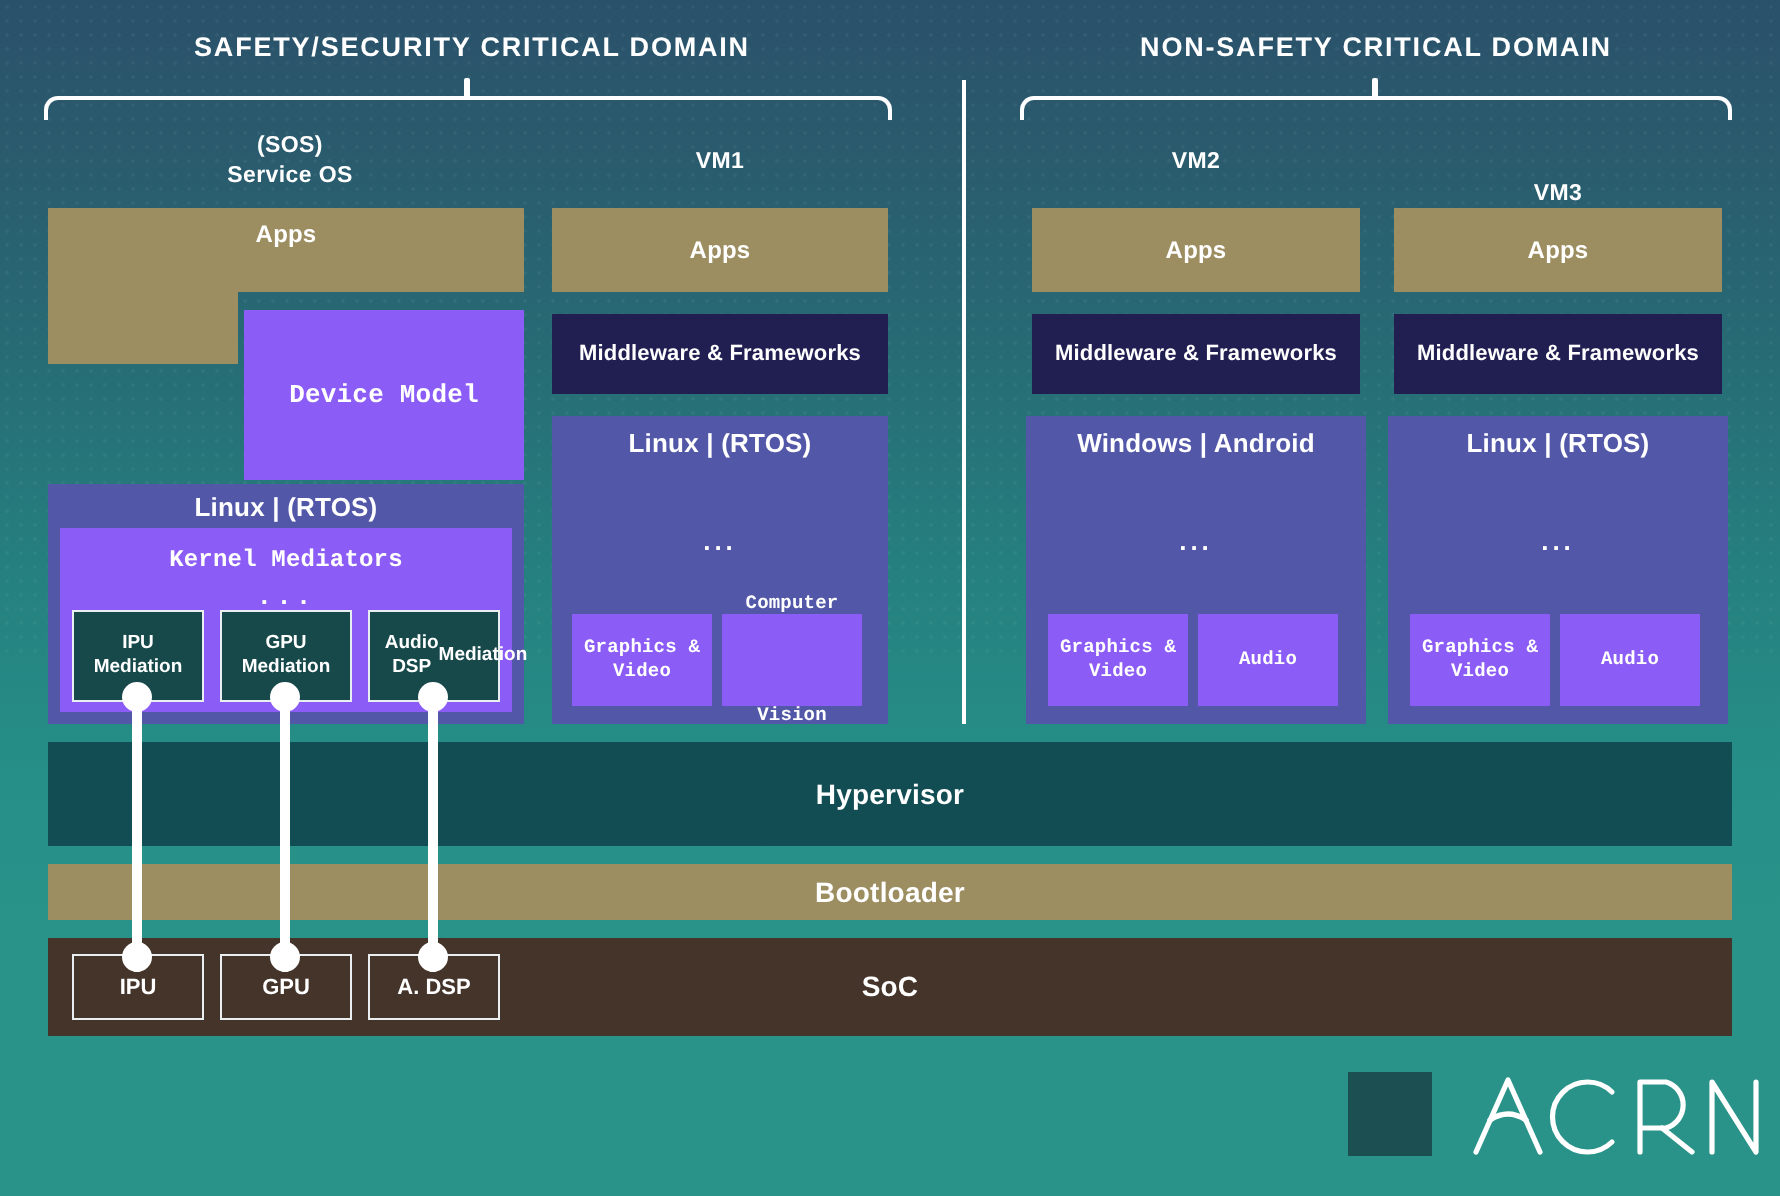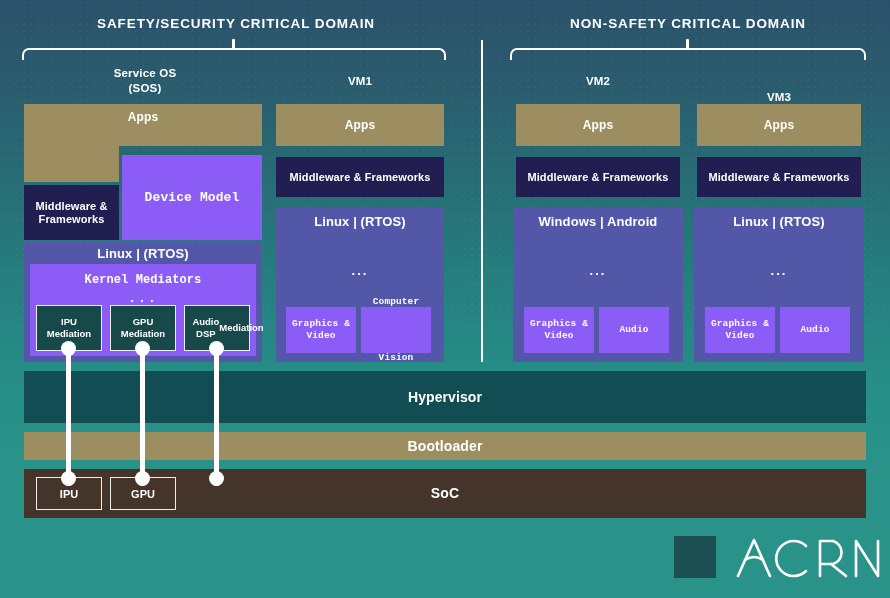--- a/index.html
+++ b/index.html
@@ -167,33 +167,29 @@
 <div id="texture"></div>
 
 <div id="canvas">
 
   <div class="abs domain-title" style="left:22px; top:16px; width:428px;">SAFETY/SECURITY CRITICAL DOMAIN</div>
 
   <div class="abs bracket" style="left:22px; top:48px; width:424px;"></div>
   <div class="abs bracket-tick" style="left:232px; top:39px;"></div>
 
   <div class="abs vm-label" style="left:22px; top:66px; width:246px;">
+    <div>(SOS)</div>
     <div>Service OS</div>
-    <div>(SOS)</div>
   </div>
 
   <div class="abs tan block os-top lbl-apps" style="left:24px; top:104px; width:238px; height:42px;">Apps</div>
   <div class="abs tan" style="left:24px; top:146px; width:95px; height:36px;"></div>
 
   <div class="abs teal block lbl-dm" style="left:122px; top:155px; width:140px; height:85px;">Device Model</div>
 
-  <div class="abs navy block lbl-mw" style="left:24px; top:185px; width:95px; height:55px; flex-direction:column;">
-    <div>Middleware &amp;</div>
-    <div>Frameworks</div>
-  </div>
 
   <div class="abs purple" style="left:24px; top:242px; width:238px; height:120px;"></div>
   <div class="abs block lbl-os" style="left:24px; top:242px; width:238px; height:22px;">Linux | (RTOS)</div>
 
   <div class="abs teal km-top" style="left:30px; top:264px; width:226px; height:92px;">
     <div class="block lbl-km" style="height:16px;">Kernel Mediators</div>
     <div class="dots" style="margin-top:6px;">...</div>
   </div>
 
   <div class="abs mediation" style="left:36px; top:305px; width:66px; height:46px; flex-direction:column;">
@@ -278,20 +274,21 @@
   </div>
 
   <div class="abs hyp block lbl-bar" style="left:24px; top:371px; width:842px; height:52px;">Hypervisor</div>
 
   <div class="abs brown block lbl-bar" style="left:24px; top:469px; width:842px; height:49px;">SoC</div>
 
   <div class="abs tan block lbl-bar" style="left:24px; top:432px; width:842px; height:28px;">Bootloader</div>
 
   <div class="abs soc-chip" style="left:36px; top:477px; width:66px; height:33px;">IPU</div>
   <div class="abs soc-chip" style="left:110px; top:477px; width:66px; height:33px;">GPU</div>
+  <div class="abs soc-chip" style="left:184px; top:477px; width:66px; height:33px;">A. DSP</div>
 
   <div class="abs conn-line" style="left:66px; top:348px; height:138px;"></div>
   <div class="abs conn-dot" style="left:61px; top:341px;"></div>
   <div class="abs conn-dot" style="left:61px; top:471px;"></div>
 
   <div class="abs conn-line" style="left:140px; top:348px; height:138px;"></div>
   <div class="abs conn-dot" style="left:135px; top:341px;"></div>
   <div class="abs conn-dot" style="left:135px; top:471px;"></div>
 
   <div class="abs conn-line" style="left:214px; top:348px; height:138px;"></div>

